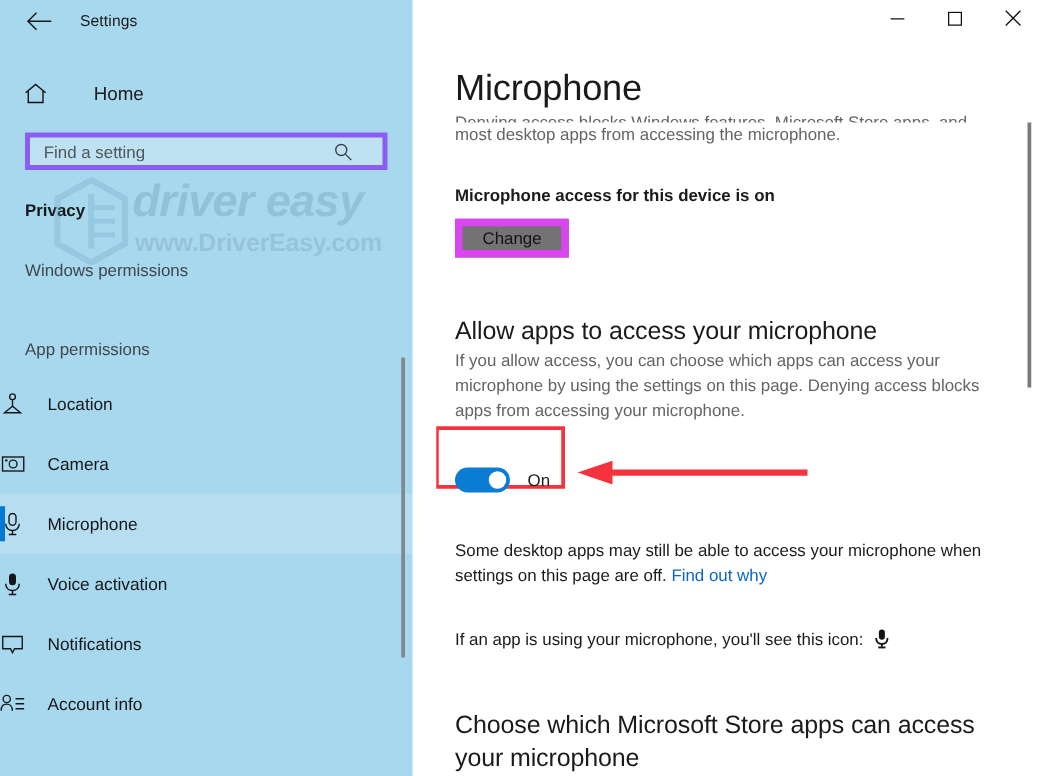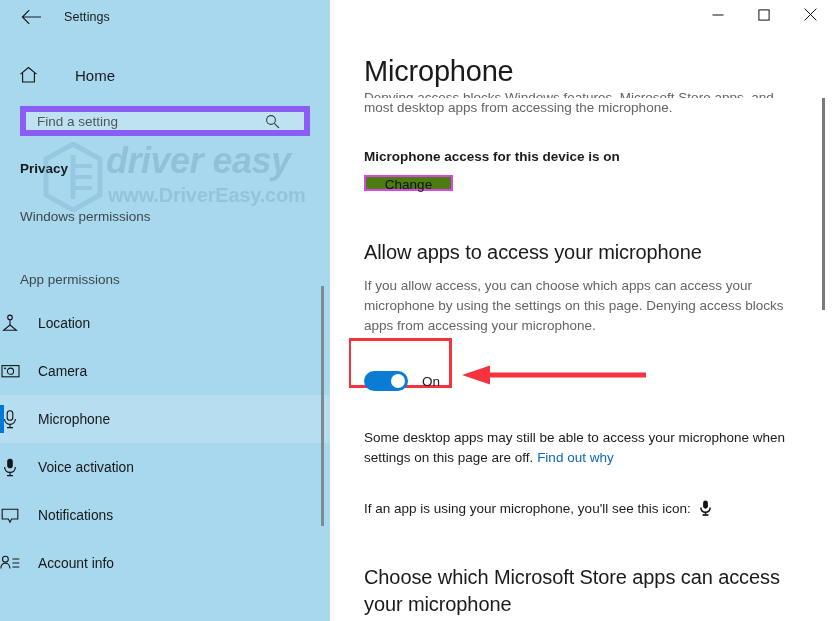--- a/index.html
+++ b/index.html
@@ -73,21 +73,21 @@
   }
   .home-text {
     font-size: 15px;
     color: #1a1a1a;
     margin-left: 20px;
   }
 
   .search-wrap {
     margin: 12px 20px 0 20px;
     height: 30px;
-    border: 6px solid #8b5cf6;
+    border: 4px solid #8b5cf6;
     background: #bfe2f3;
     display: flex;
     align-items: center;
     padding: 0 24px 0 11px;
   }
   .search-input {
     flex: 1;
     border: none;
     outline: none;
     background: transparent;
@@ -253,43 +253,43 @@
 
   .dev-status {
     font-size: 13.5px;
     color: #1b1b1b;
     margin-top: 31px;
     font-weight: bold;
   }
 
   .change-btn {
     margin-top: 11px;
-    height: 16px;
+    height: 31px;
     min-width: 89px;
-    background: #4d7c0f;
-    border: 2px solid #d946ef;
+    background: #737373;
+    border: 6px solid #d946ef;
     font-family: "Liberation Sans", sans-serif;
     font-size: 13.5px;
     color: #131313;
     padding: 0 16px;
   }
 
   .section-head {
     font-size: 20px;
     color: #1a1a1a;
     margin-top: 46px;
     line-height: 27px;
     letter-spacing: -0.1px;
   }
 
   .section-desc {
     font-size: 13.5px;
     color: #646464;
     line-height: 20px;
-    margin-top: 10px;
+    margin-top: 0;
     width: 440px;
   }
 
   .toggle-zone {
     position: relative;
     margin-top: 18px;
     width: 104px;
     height: 48px;
   }
 

